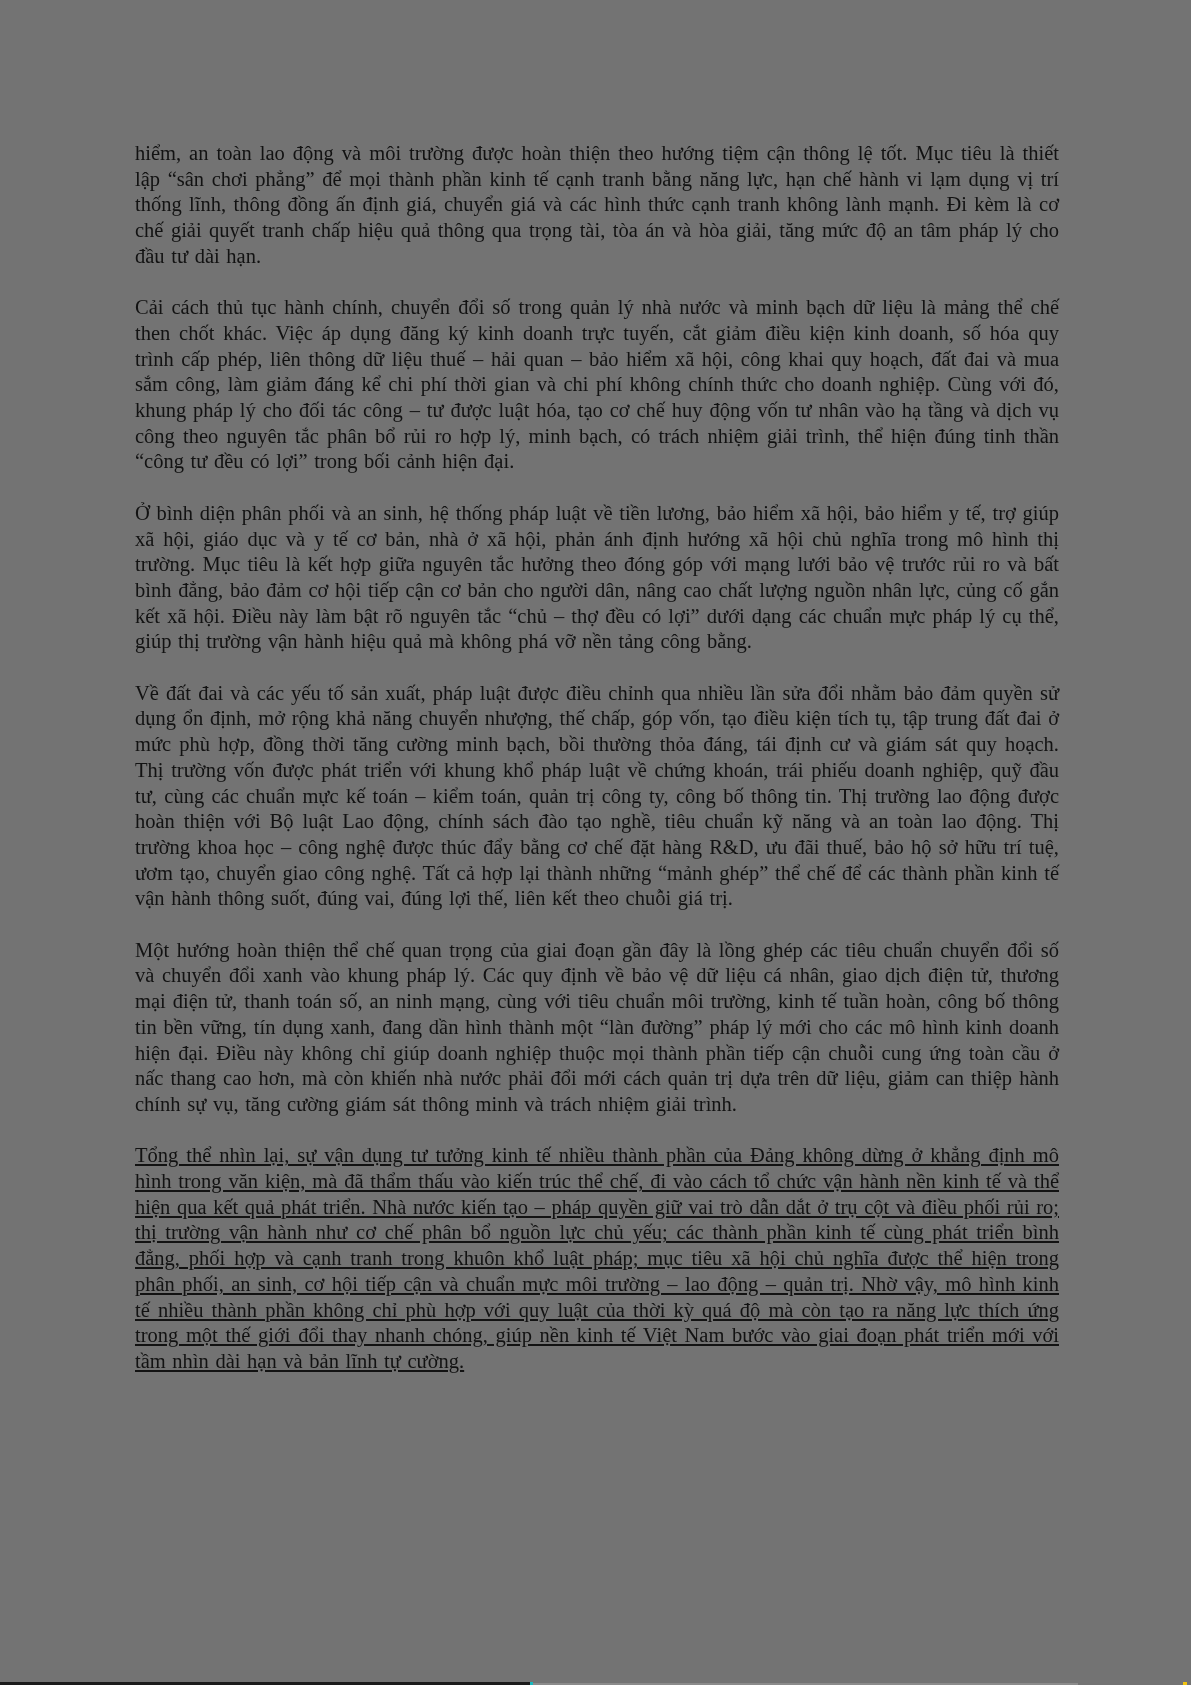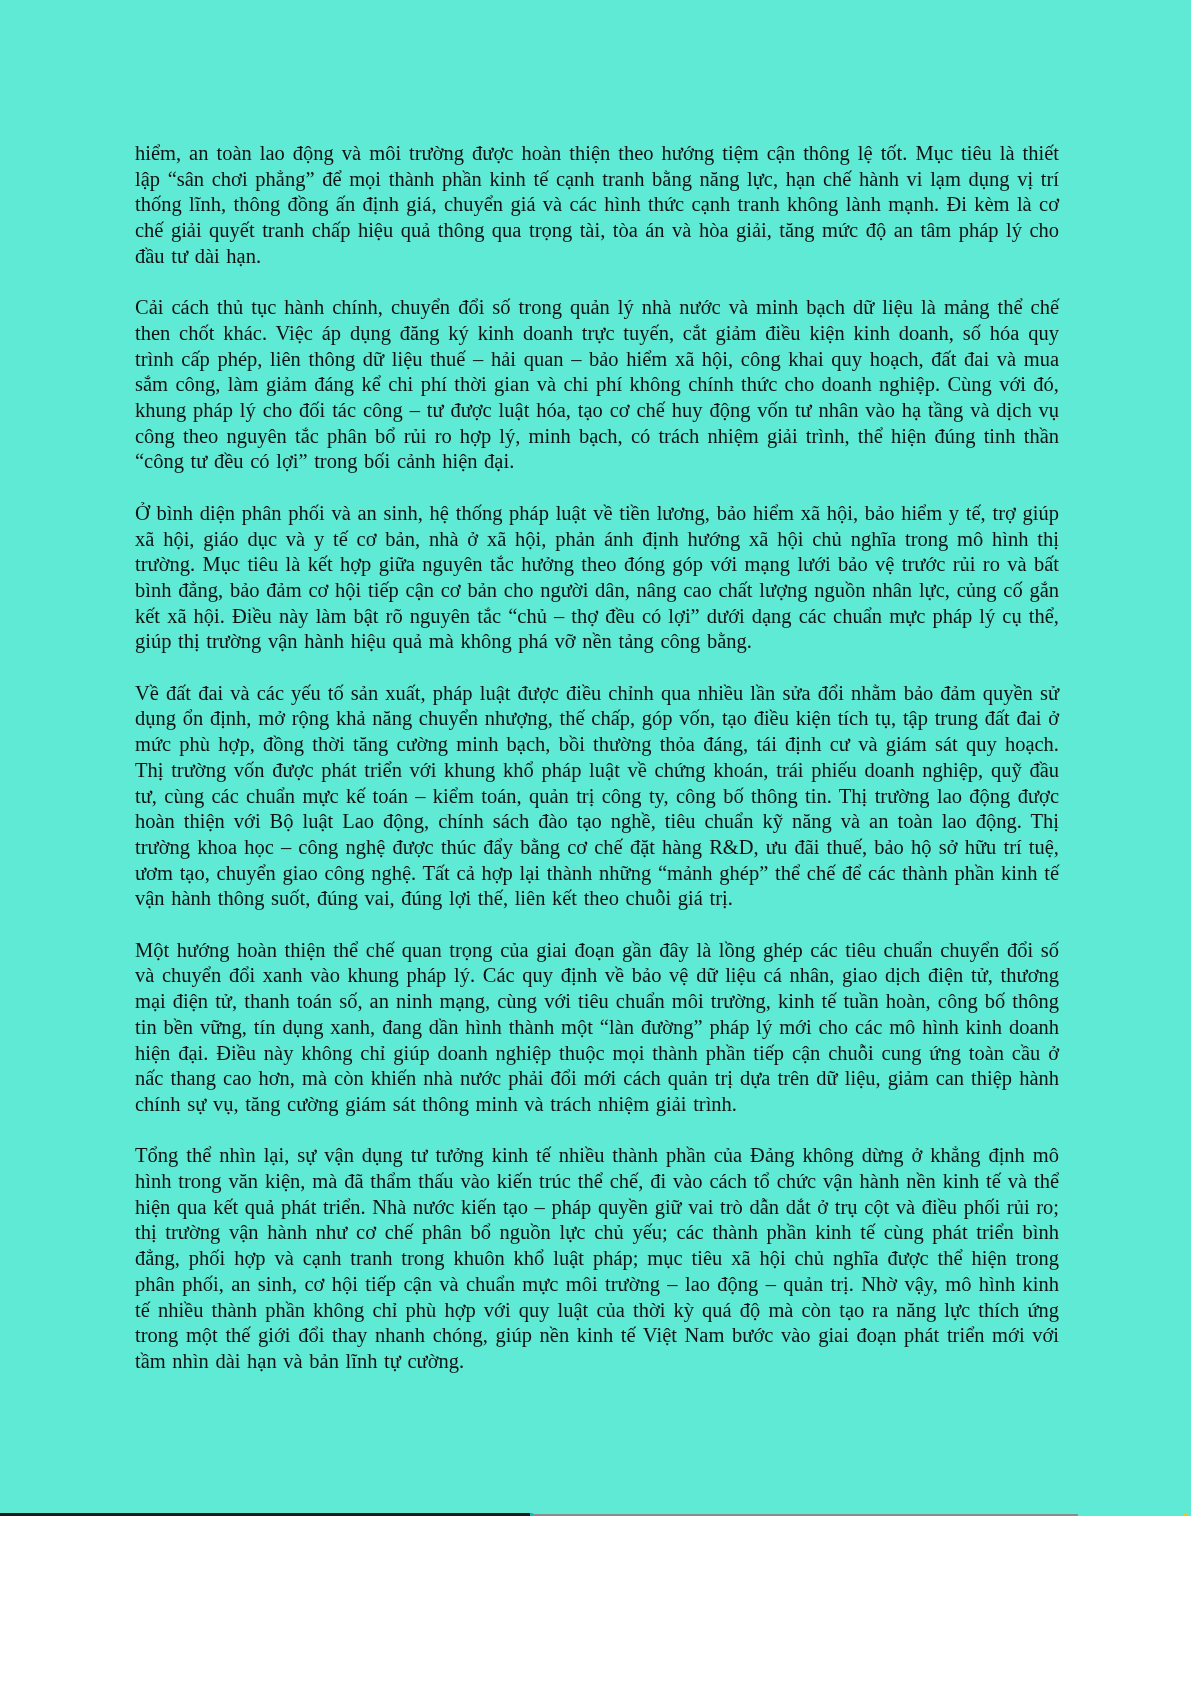--- a/index.html
+++ b/index.html
@@ -3,42 +3,43 @@
 <meta charset="utf-8">
 <style>
   html, body {
     margin: 0;
     padding: 0;
     background: #ffffff;
   }
   .page {
     position: relative;
     width: 1191px;
-    height: 1516px;
-    background: #5eead4;
+    height: 1685px;
+    background: #737373;
     overflow: hidden;
   }
   .text-block {
     position: absolute;
     left: 135px;
     top: 141px;
     width: 924px;
     font-family: "Liberation Serif", "DejaVu Serif", serif;
     font-size: 20.5px;
     line-height: 25.7px;
     color: #121212;
     text-align: justify;
     text-justify: inter-word;
     word-spacing: 1.5px;
   }
   .text-block p {
     margin: 0 0 25.7px 0;
   }
   .text-block p:last-child {
     margin-bottom: 0;
+    text-decoration: underline;
   }
   .bottom-edge {
     position: absolute;
     left: 0;
     bottom: 0;
     width: 1191px;
     height: 4px;
   }
   .edge-seg {
     position: absolute;

